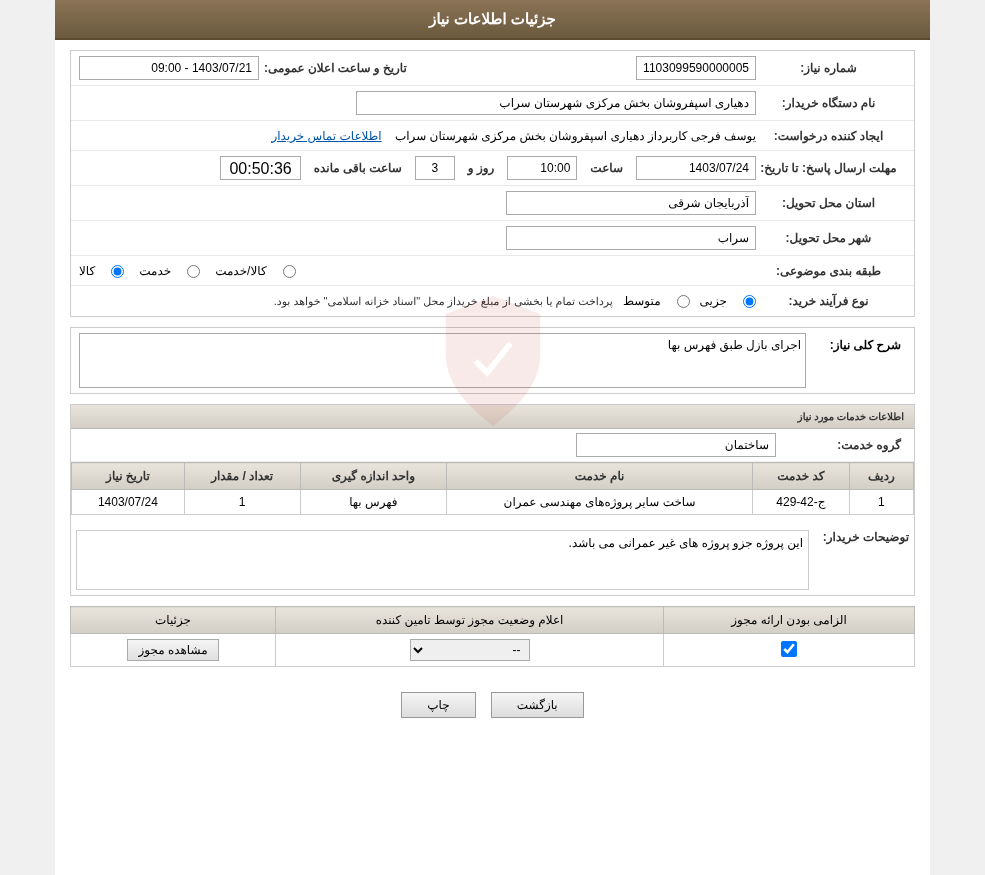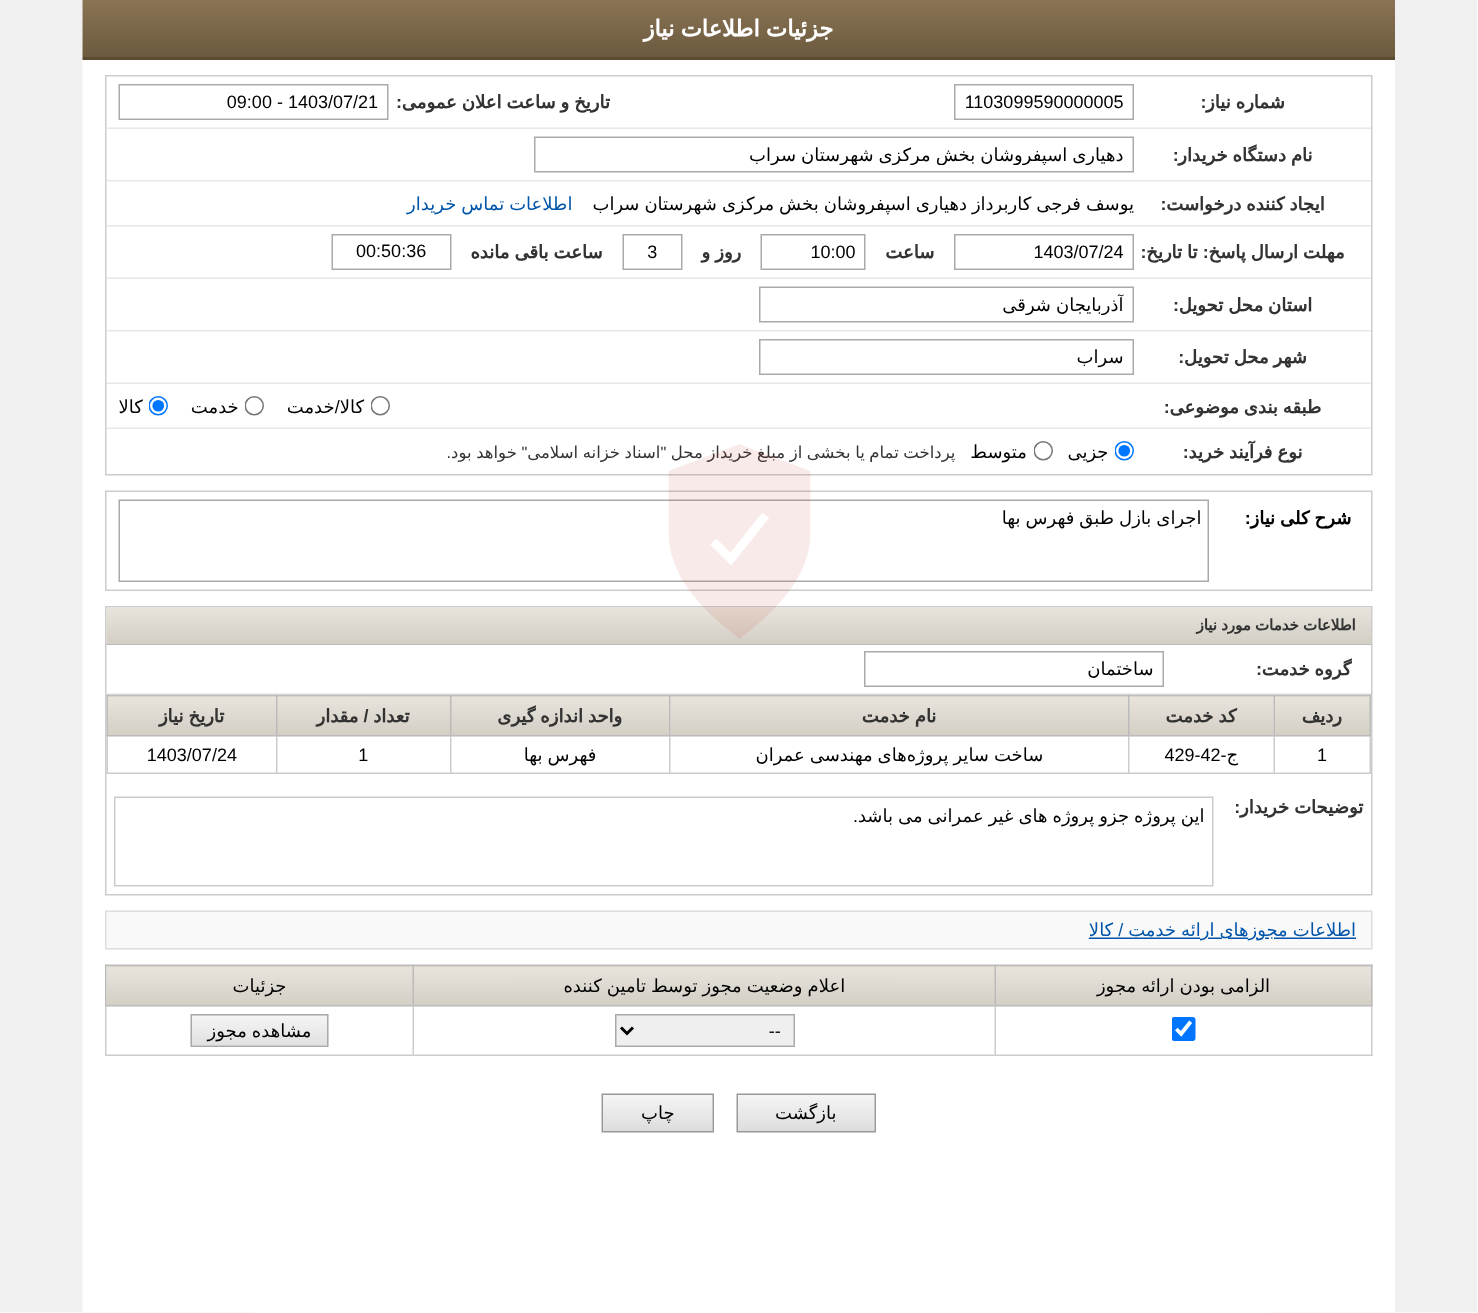--- a/index.html
+++ b/index.html
@@ -66,33 +66,34 @@
     .input-narrow {
       width: 120px;
     }
     .inline-label {
       color: #333;
       font-weight: bold;
       margin: 0 5px;
     }
     .blue-link {
       color: #0055aa;
+      text-decoration: underline;
       cursor: pointer;
       margin-right: 10px;
     }
     .radio-group {
       display: flex;
       align-items: center;
       gap: 15px;
       flex-direction: row-reverse;
     }
     .radio-item {
       display: flex;
-      align-items: flex-start;
-      gap: 4px;
+      align-items: flex-end;
+      gap: 16px;
     }
     .radio-item input[type="radio"] {
       margin: 0;
     }
     .purchase-type-row {
       display: flex;
       align-items: center;
       gap: 10px;
       flex-wrap: wrap;
     }
@@ -105,21 +106,21 @@
       align-items: center;
       gap: 8px;
     }
     .countdown-box {
       border: 1px solid #aaa;
       background: #fff;
       padding: 3px 8px;
       height: 24px;
       min-width: 80px;
       text-align: center;
-      font-size: 12px;
+      font-size: 16px;
     }
     .section-title {
       background: linear-gradient(to bottom, #e8e4dc, #d4cfc5);
       border-bottom: 1px solid #bbb;
       padding: 6px 10px;
       font-weight: bold;
       font-size: 10px;
       color: #333;
       text-align: right;
     }
@@ -445,23 +446,20 @@
       </div>
 
       <div class="buyer-notes-wrapper">
         <span class="buyer-notes-label">توضیحات خریدار:</span>
         <div class="buyer-notes-content">
           <span>این پروژه جزو پروژه های غیر عمرانی می باشد.</span>
         </div>
       </div>
     </div>
 
-    <div class="section-link-row">
-      <span>اطلاعات مجوزهای ارائه خدمت / کالا</span>
-    </div>
 
     <div class="table-section">
       <table class="permits-table">
         <thead>
           <tr>
             <th>الزامی بودن ارائه مجوز</th>
             <th>اعلام وضعیت مجوز توسط تامین کننده</th>
             <th>جزئیات</th>
           </tr>
         </thead>

